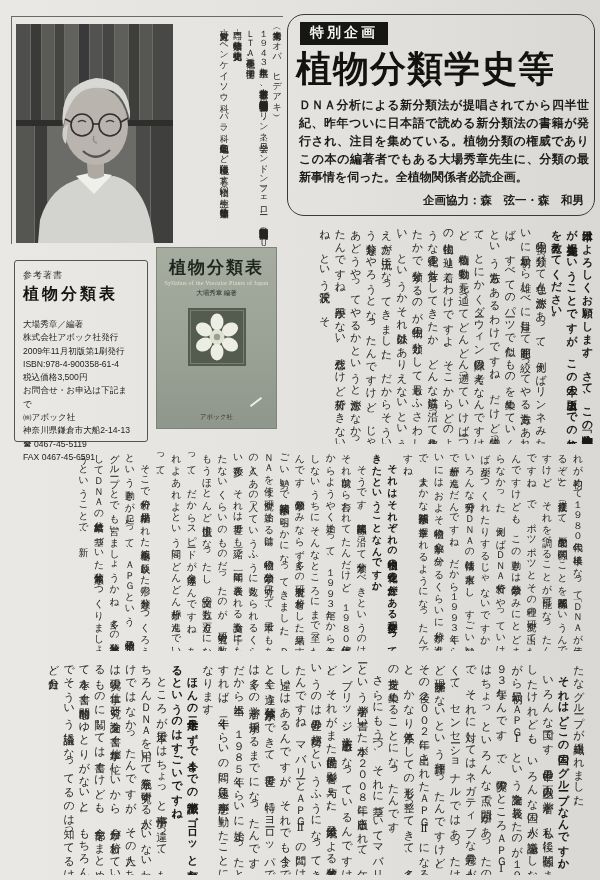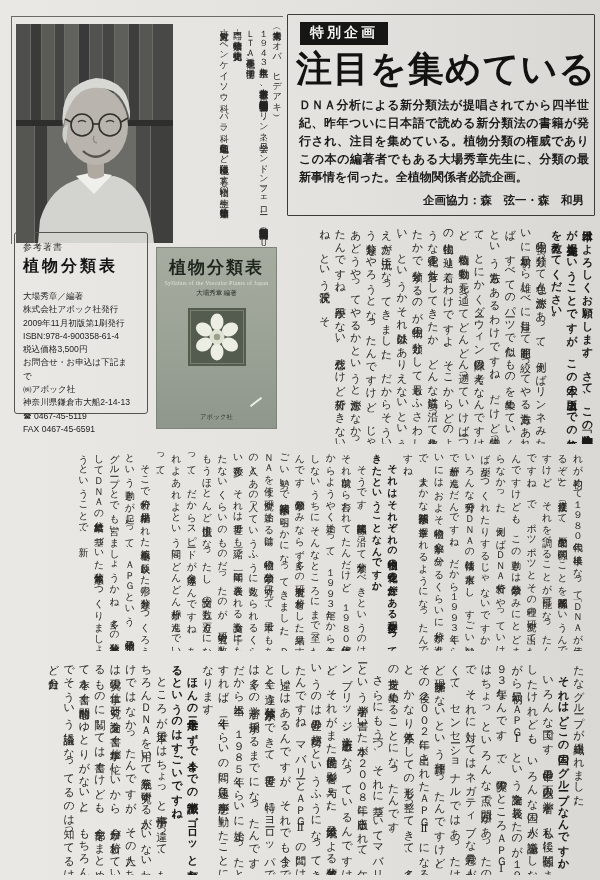--- a/index.html
+++ b/index.html
@@ -6,21 +6,21 @@
   .page{
     position:relative; width:600px; height:880px; overflow:hidden;
     background:linear-gradient(90deg,#e9e8e4 0%, #e3e2de 55%, #d9d8d4 100%);
     color:#222; font-family:"Liberation Serif","DejaVu Serif",serif;
   }
   .vtext{ writing-mode:vertical-rl; text-orientation:mixed; overflow:hidden; }
   .pre{ white-space:pre-line; }
 
   
   .header-box{ position:absolute; left:287px; top:14px; width:306px; height:200px;
-    border:1.5px solid #3c3b38; border-radius:1px; }
+    border:1.5px solid #3c3b38; border-radius:17px; }
   .badge{ position:absolute; left:12px; top:7px; background:#161614; color:#f4f4f0;
     font-family:"Liberation Sans",sans-serif; font-weight:bold; font-size:14px;
     letter-spacing:3px; padding:2px 10px 3px; }
   .main-title{ position:absolute; left:8px; top:30px; width:296px;
     font-size:36px; font-weight:bold; letter-spacing:1px; color:#121210;
     white-space:nowrap; }
   .lead{ position:absolute; left:11px; top:82px; width:290px;
     font-family:Liberation Mono, monospace; font-weight:bold;
     font-size:12px; line-height:18px; color:#1c1c1a; text-align:justify; }
   .credits{ position:absolute; right:10px; bottom:7px; text-align:right;
@@ -29,21 +29,21 @@
 
   
   .profile-rule-top{ position:absolute; left:11px; top:16px; width:272px; height:1px; background:#6a6a66; }
   .profile-rule-left{ position:absolute; left:11px; top:16px; width:1px; height:228px; background:#6a6a66; }
   .photo{ position:absolute; left:16px; top:24px; width:157px; height:219px; overflow:hidden; }
   .bio{ position:absolute; left:177px; top:24px; width:106px; height:222px;
     font-family:"Liberation Sans",sans-serif; font-size:9px; line-height:13.2px;
     letter-spacing:0.2px; color:#262624; }
 
   
-  .refbox{ position:absolute; left:14px; top:232px; width:134px; height:182px;
+  .refbox{ position:absolute; left:14px; top:260px; width:134px; height:182px;
     border:1px solid #55544f; border-radius:3px; padding:8px 16px 0 8px; box-sizing:border-box; }
   .ref-label{ font-family:"Liberation Sans",sans-serif; font-size:9px; letter-spacing:1px; color:#2a2a28; }
   .ref-title{ font-size:16px; font-weight:bold; letter-spacing:3px; color:#151513; margin-top:2px; }
   .ref-details{ margin-top:13px; font-family:"Liberation Sans",sans-serif;
     font-size:8.6px; line-height:13.3px; color:#28282            6; }
 
   
   .cover{ position:absolute; left:156px; top:247px; width:121px; height:182px;
     background:linear-gradient(180deg,#a6aca0 0%, #99a094 60%, #8f968b 100%);
     box-shadow:0 0 0 1px #7e847a inset; text-align:center; overflow:hidden; }
@@ -117,21 +117,21 @@
     </svg>
   </div>
 
   <div class="bio vtext pre">大場秀章（オオバ　ヒデアキ）
 １９４３年東京生れ。東京大学名誉教授、日本植物分類学会・国際植物分類学会会員、リンネ学会（ロンドン）フェロー、特定非営利活動法人栽培植物分類名称研究所（ＣＵＬＴＡ）理事長他。理学博士。
 専門：植物分類学、植物文化史。
 研究対象：ベンケイソウ科、バラ科、高山・乾燥地など極限環境に暮す植物の生態、植物分類学史等。</div>
 
   <div class="header-box">
     <div class="badge">特別企画</div>
-    <div class="main-title">注目を集めている</div>
+    <div class="main-title">植物分類学史等</div>
     <div class="lead">ＤＮＡ分析による新分類法が提唱されてから四半世紀、昨年ついに日本語で読める新分類法の書籍が発行され、注目を集めている。植物分類の権威でありこの本の編著者でもある大場秀章先生に、分類の最新事情を伺った。全植物関係者必読企画。</div>
     <div class="credits">
       <div>企画協力：森　弦一・森　和男</div>
     </div>
   </div>
 
   <div class="refbox">
     <div class="ref-label">参考著書</div>
     <div class="ref-title">植物分類表</div>
     <div class="ref-details pre">大場秀章／編著

